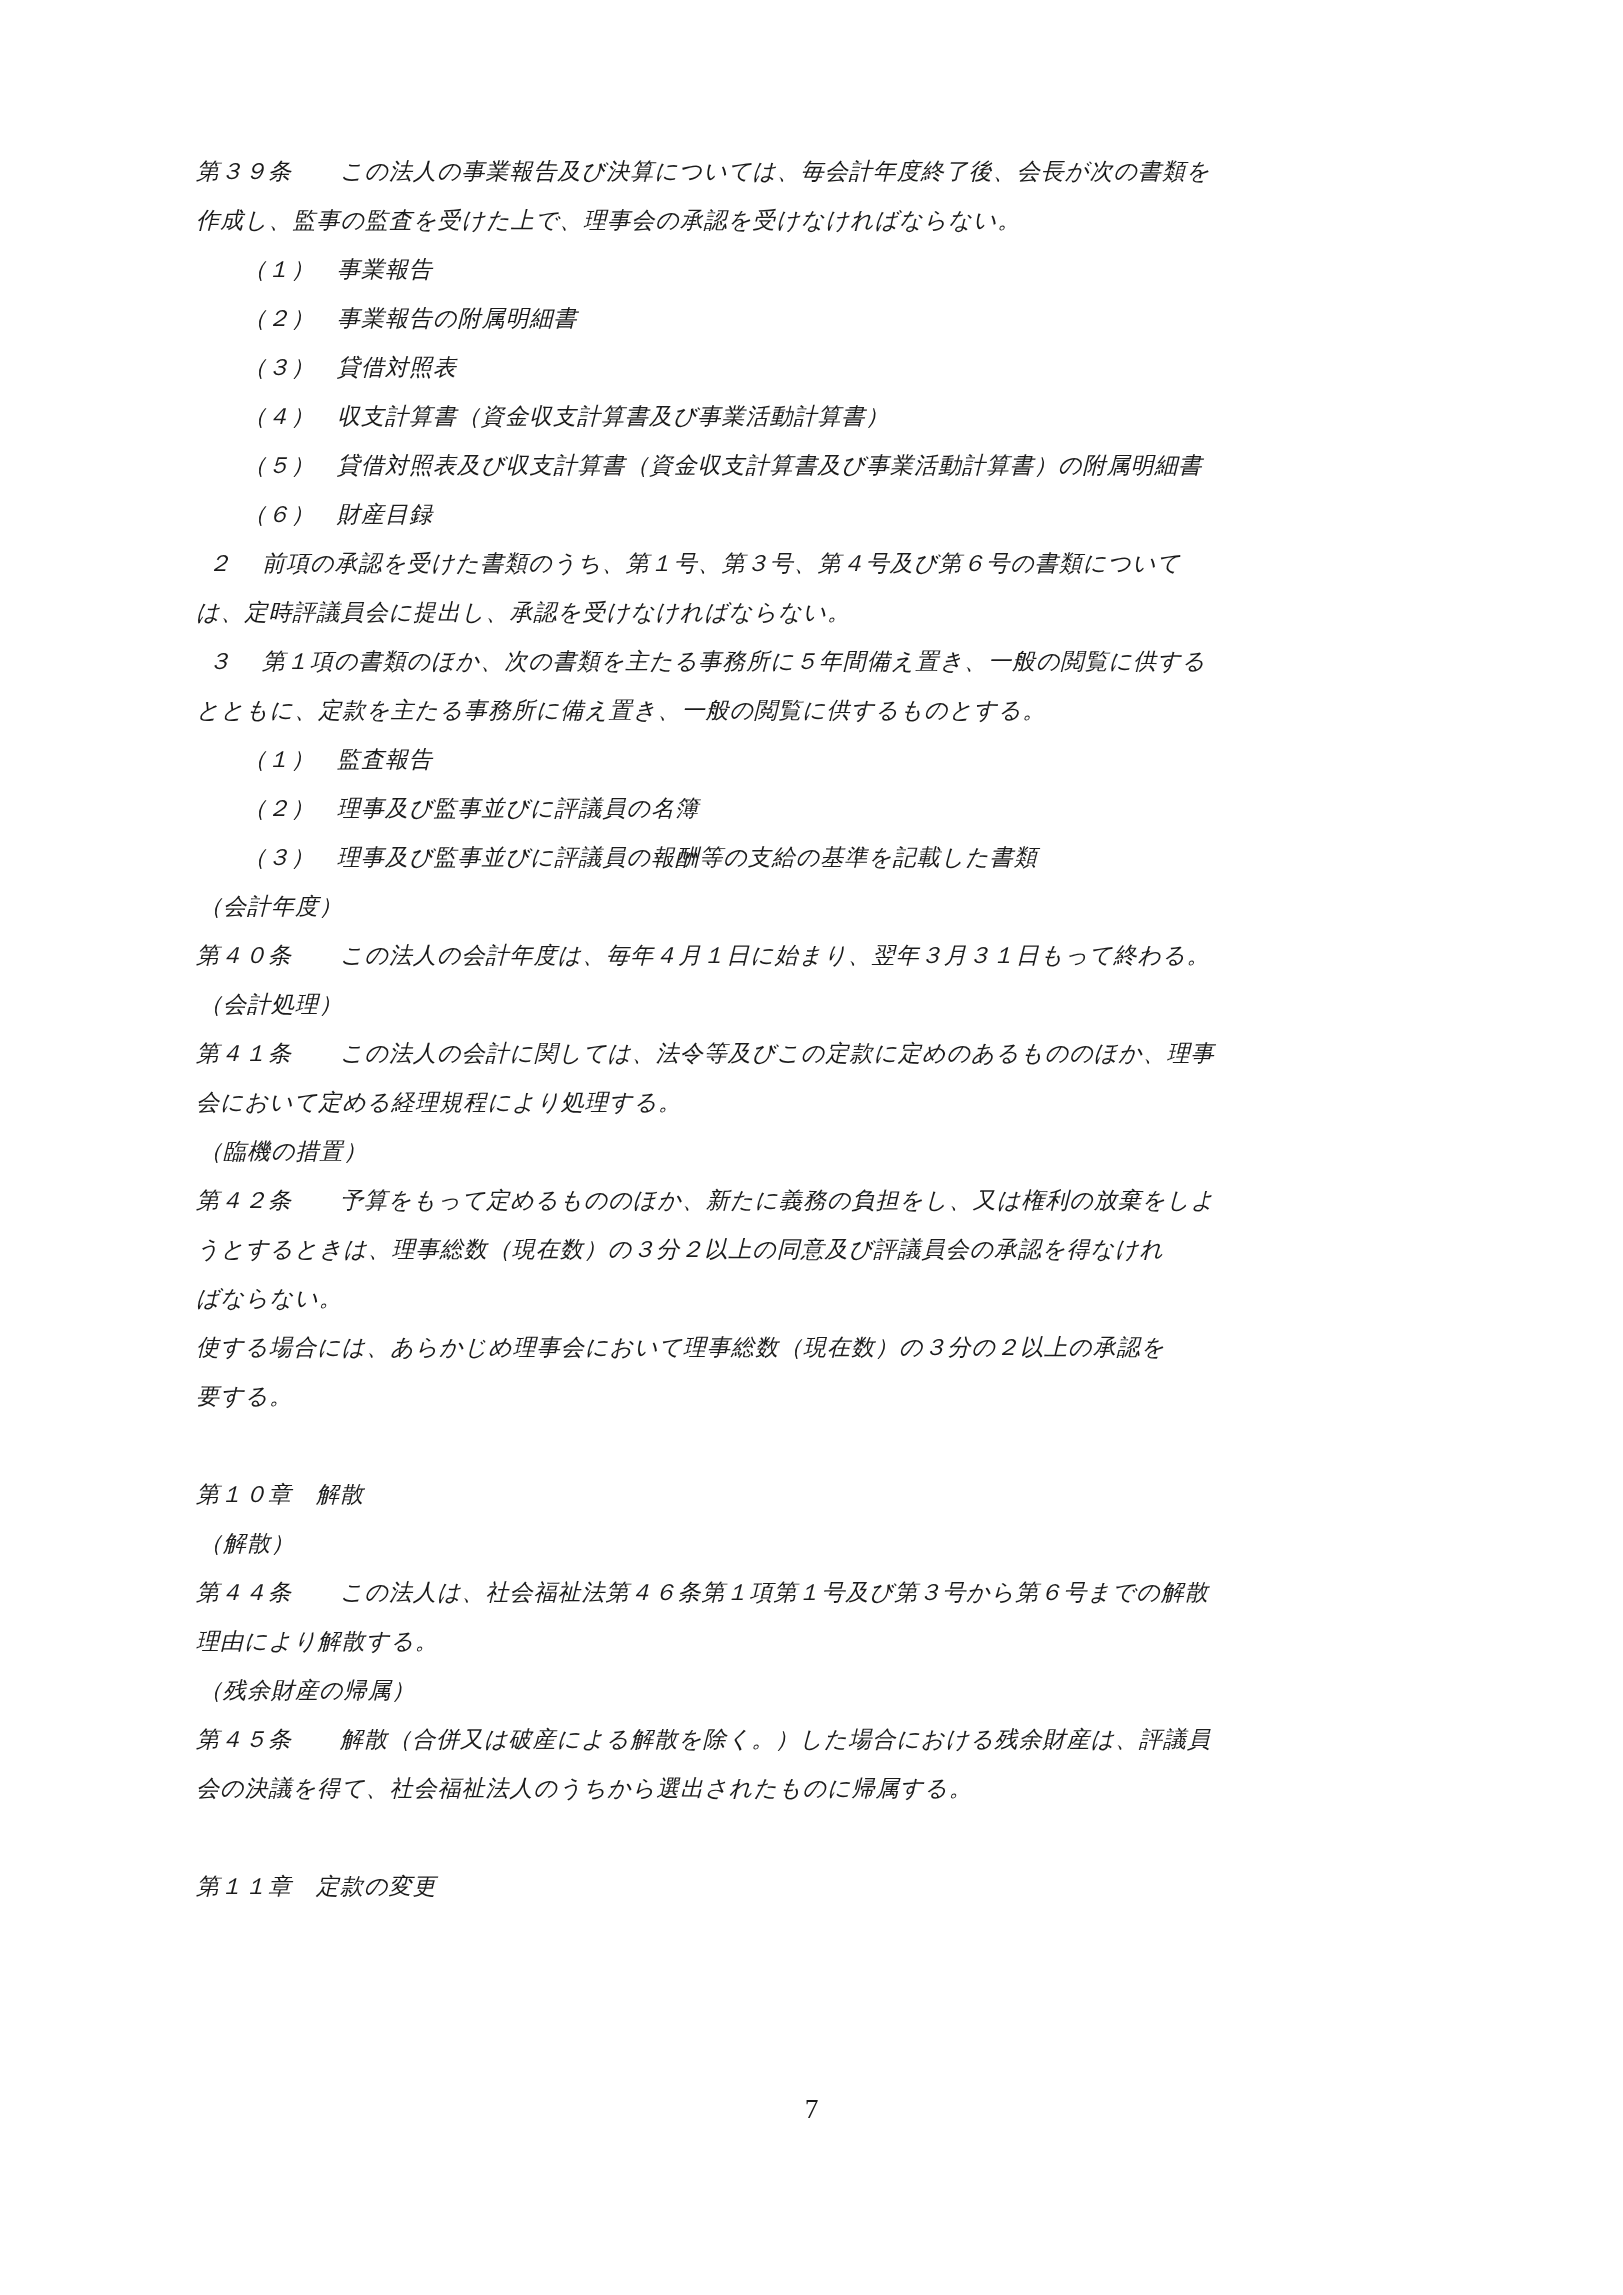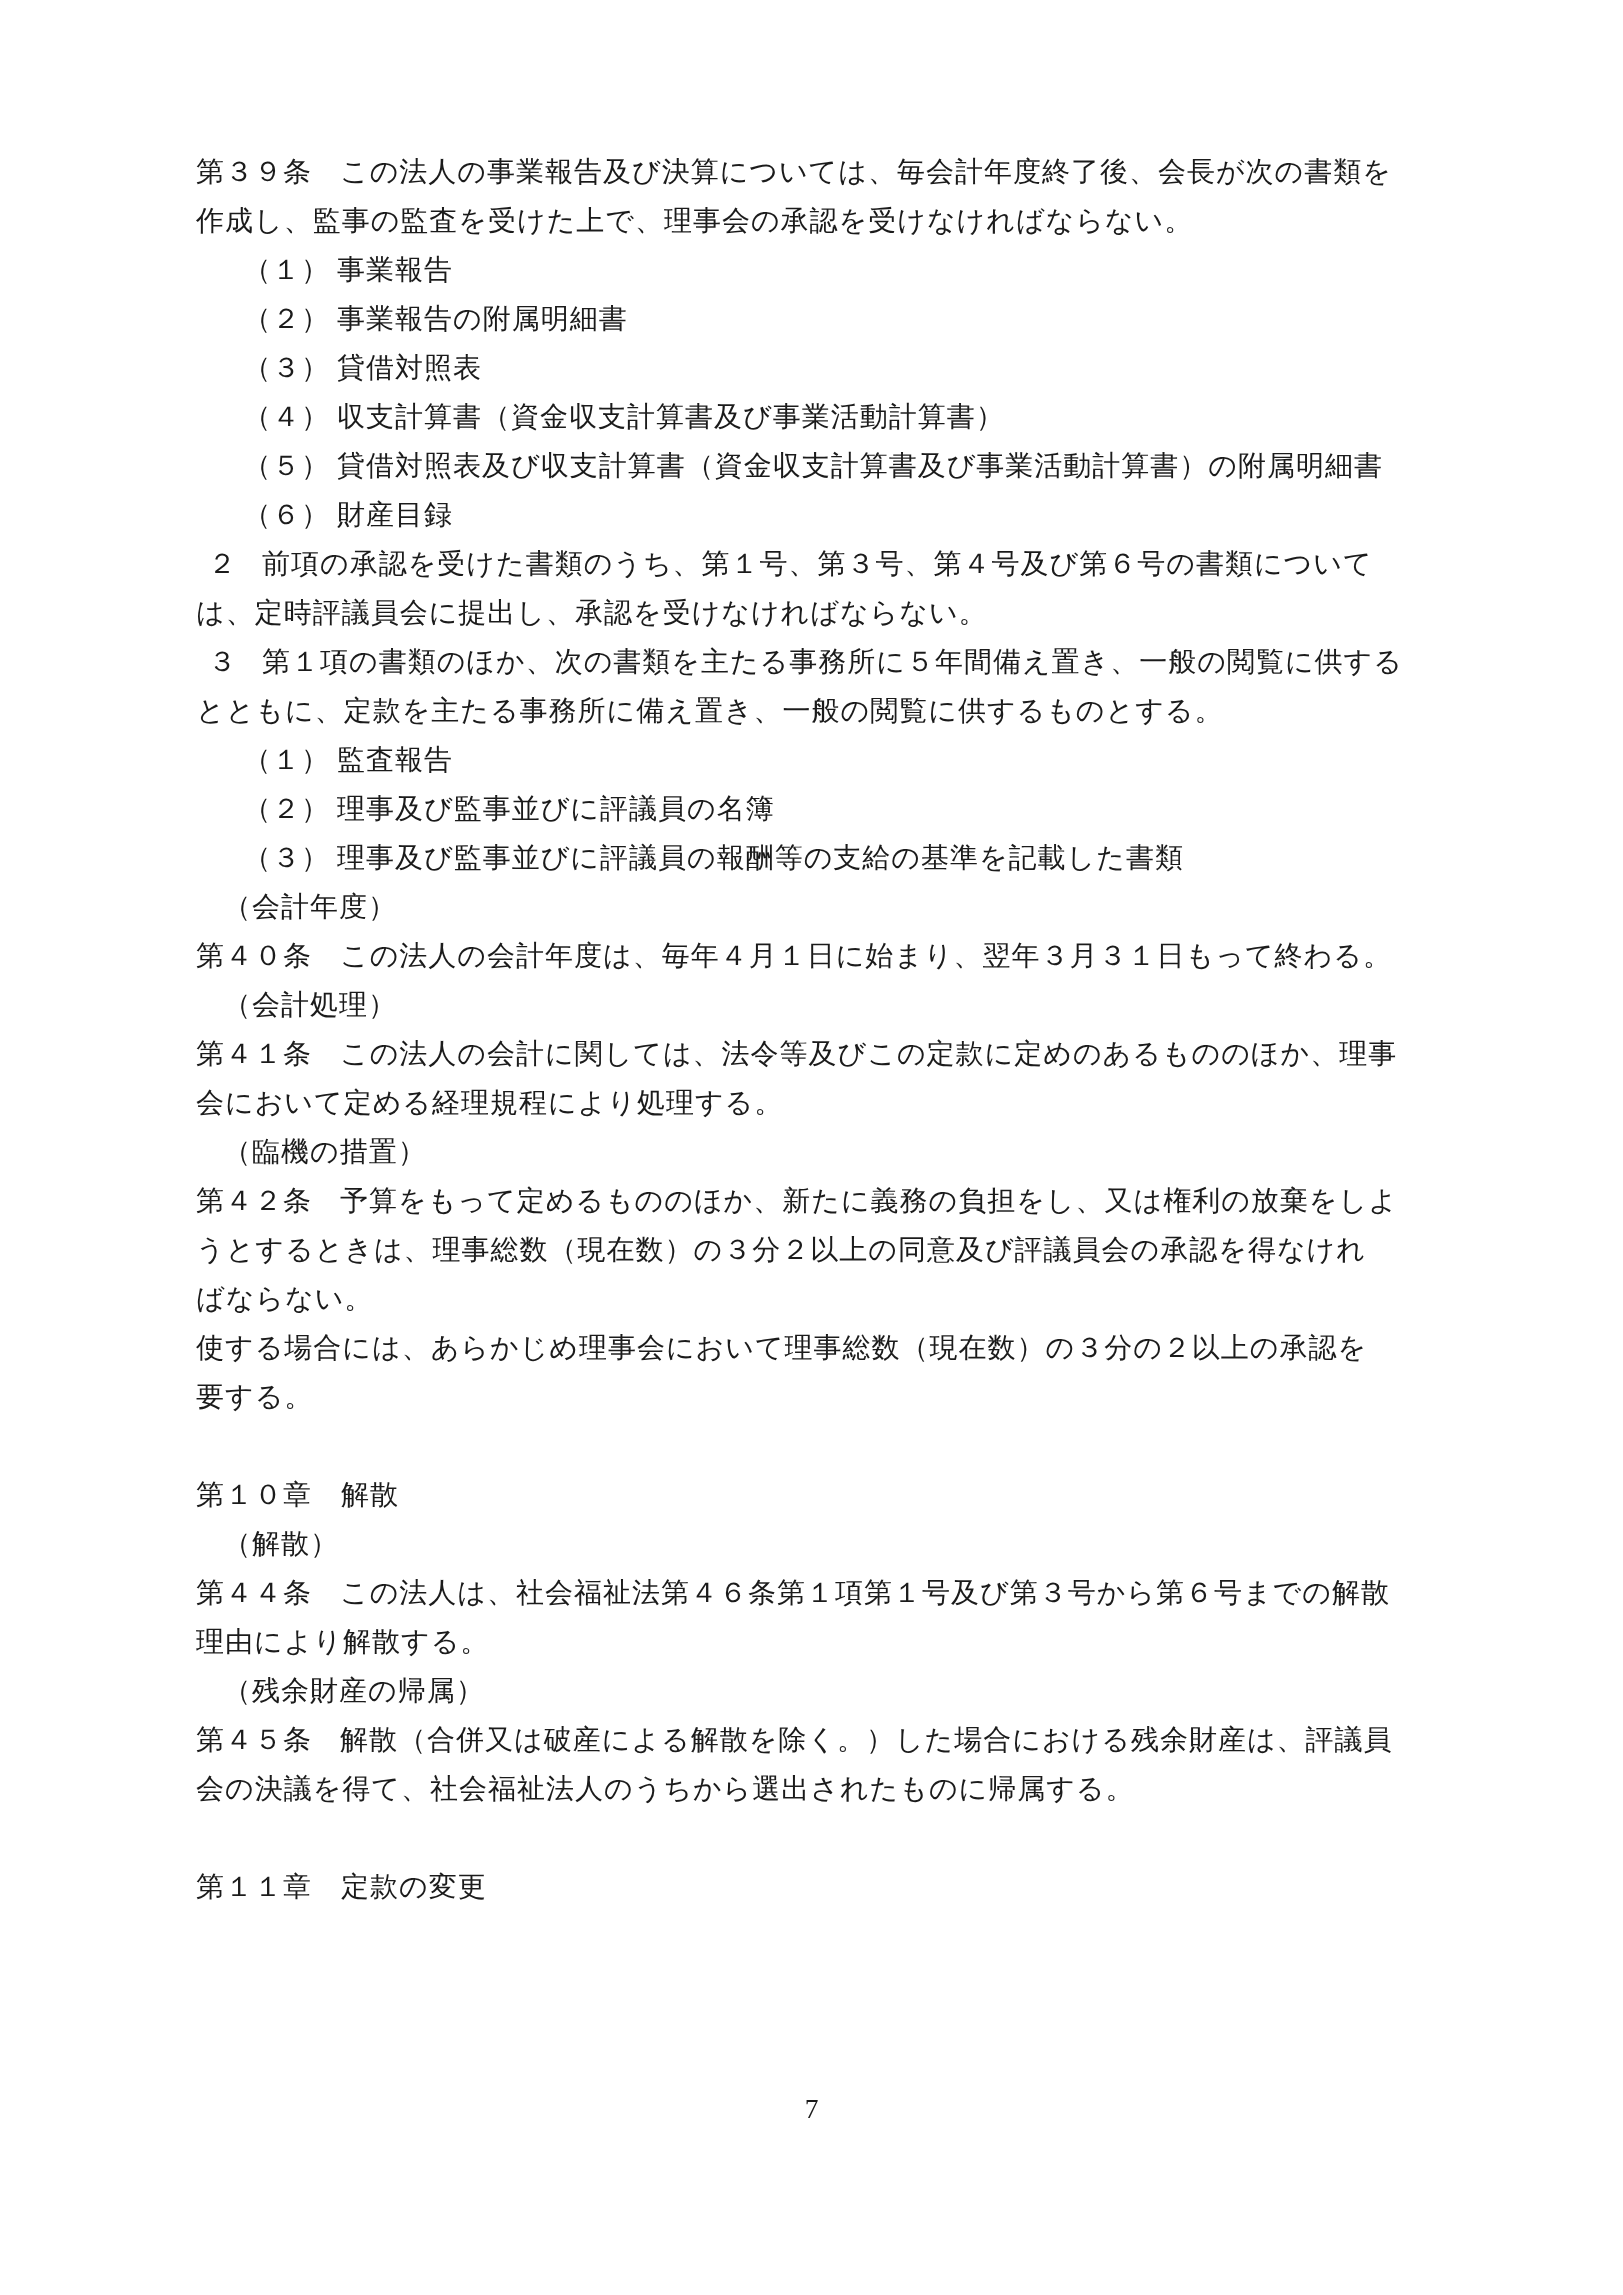--- a/index.html
+++ b/index.html
@@ -18,32 +18,33 @@
   }
   .text-block {
     position: absolute;
     left: 196px;
     top: 147px;
     width: 1259px;
   }
   .line {
     height: 49px;
     line-height: 49px;
-    font-size: 28px;
+    font-size: 23px;
     letter-spacing: 1px;
     white-space: nowrap;
+    font-style: italic;
   }
   .line .marker { display: inline-block; vertical-align: baseline; }
   .line.article .marker { width: 144px; }
   .line.cont    { }
   .line.item    { margin-left: 47px; }
   .line.item .marker { width: 94px; }
   .line.para    { margin-left: 12px; }
   .line.para .marker { width: 54px; }
-  .line.label   { margin-left: 27px; }
+  .line.label   { margin-left: 3px; }
   .line.chapter { }
   .line.blank   { height: 49px; }
   .page-number {
     position: absolute;
     left: 0;
     top: 2089px;
     width: 100%;
     height: 39px;
     line-height: 39px;
     text-align: center;

